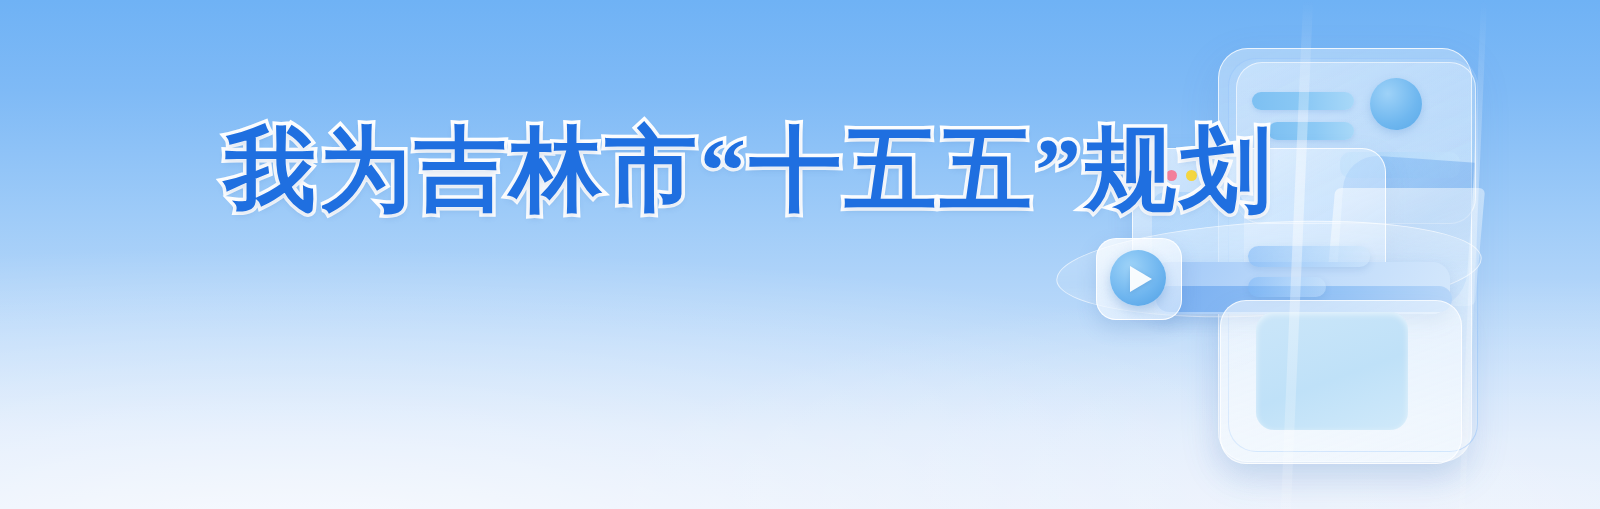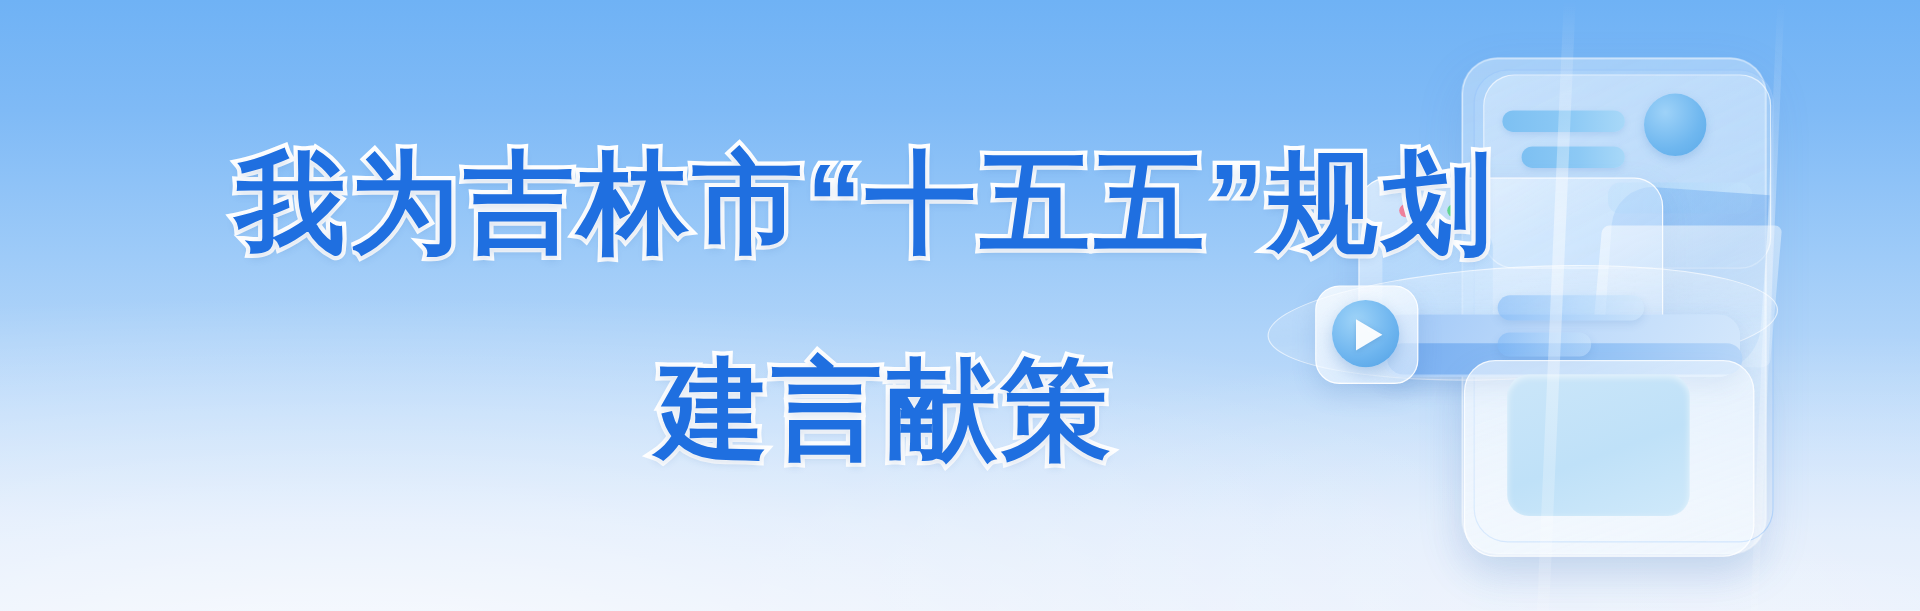--- a/index.html
+++ b/index.html
@@ -41,29 +41,30 @@
     left: 0;
     top: 0;
     width: 1090px;
     height: 509px;
     z-index: 40;
     pointer-events: none;
   }
   .title-line {
     position: absolute;
     white-space: nowrap;
-    font-family: Liberation Sans, sans-serif;
+    font-family: Liberation Serif, serif;
     font-weight: 700;
     color: #1f6fe0;
     letter-spacing: 0.035em;
     -webkit-text-stroke: 7px #ffffff;
     paint-order: stroke fill;
     text-shadow:
       0 0 2px rgba(255,255,255,0.9),
       0 3px 7px rgba(40,90,160,0.18);
+    margin-left: 28px;
   }
   .title-line-1 {
     left: 196px;
     top: 120px;
     font-size: 92px;
     line-height: 100px;
   }
   .title-line-2 {
     left: 548px;
     top: 292px;
@@ -321,16 +322,15 @@
 
     <div class="card-lower"></div>
     <div class="lower-rect"></div>
 
     <div class="streak streak-a"></div>
     <div class="streak streak-b"></div>
   </div>
 
   <div class="title-block">
     <div class="title-line title-line-1">我为吉林市“十五五”规划</div>
-    <div class="title-line title-line-2">建言献策</div>
   </div>
 
 </div>
 
 </body></html>

